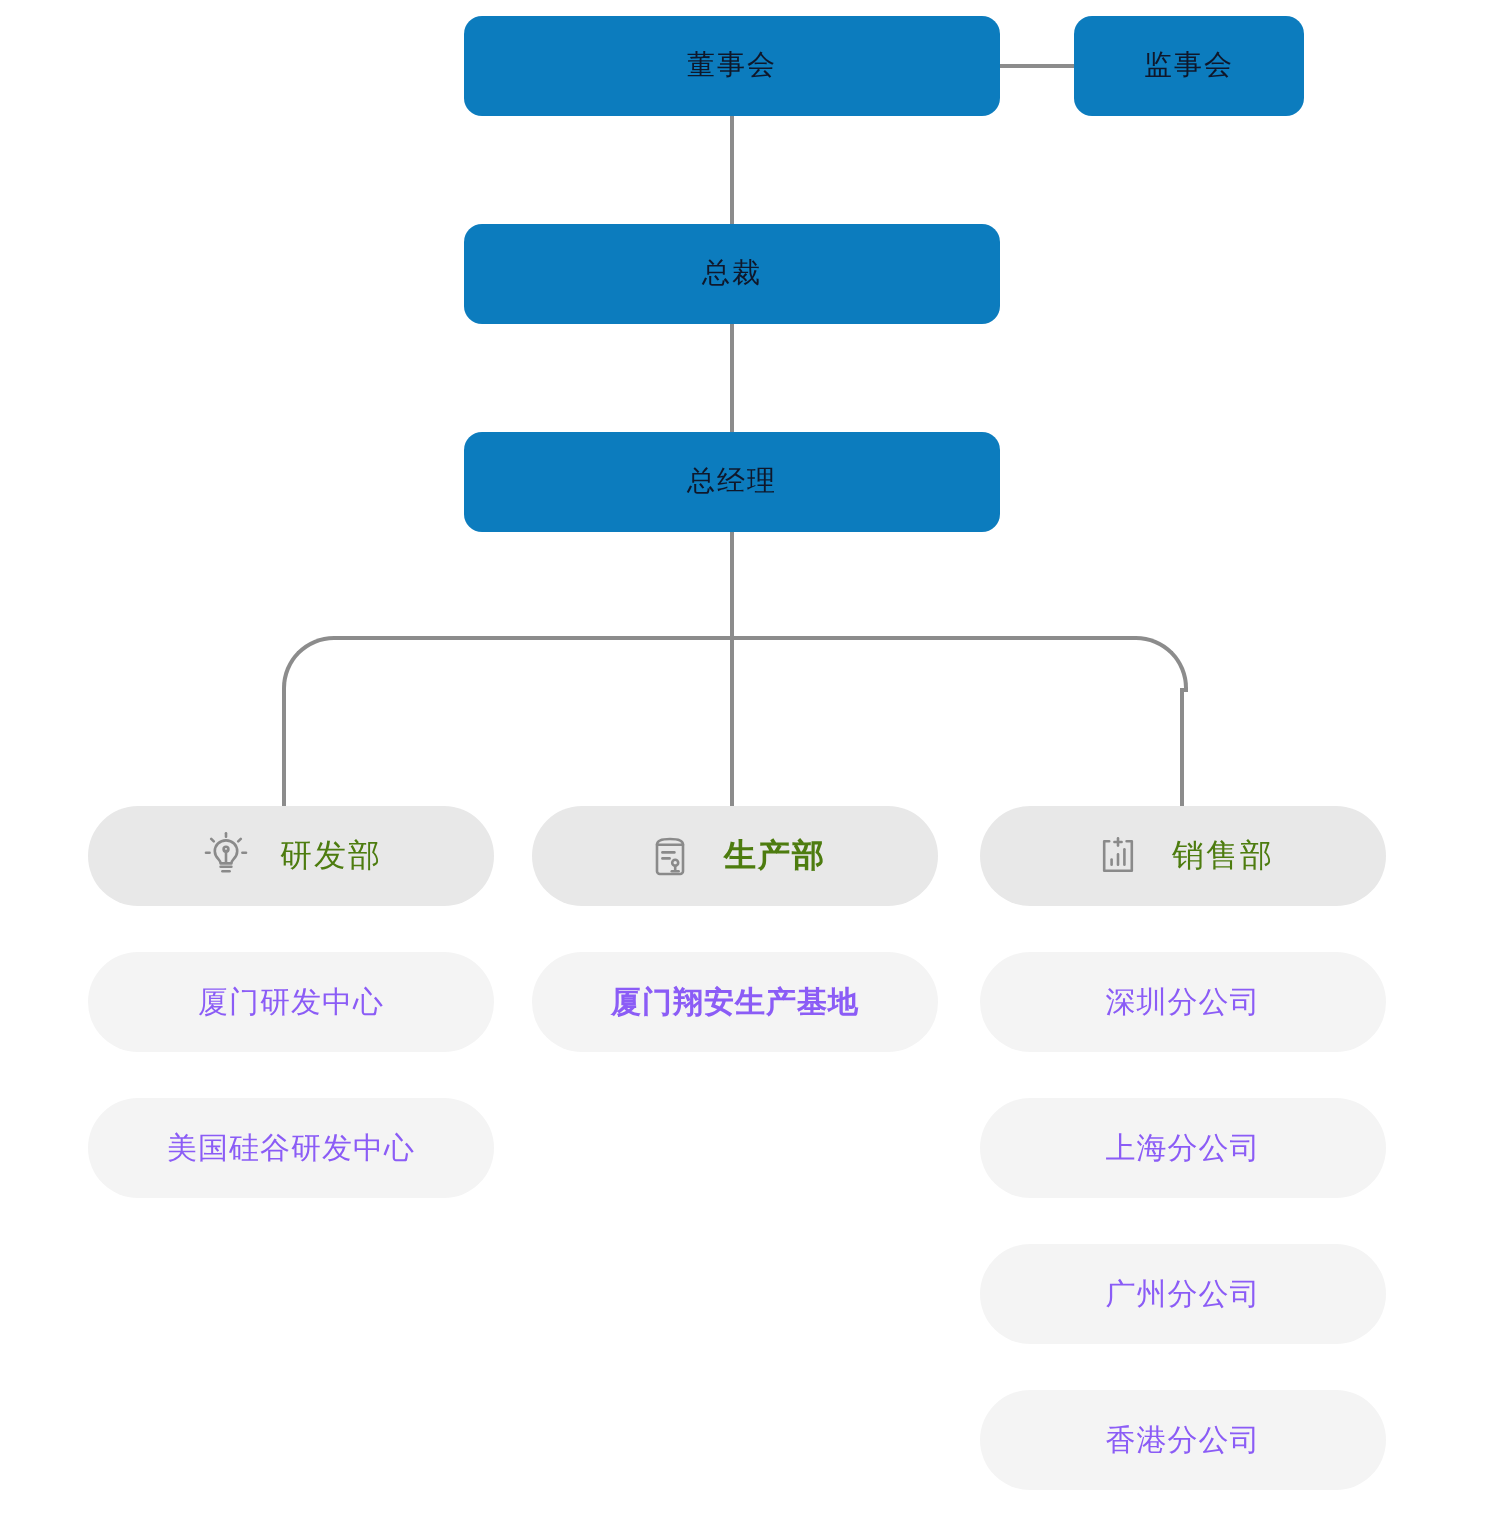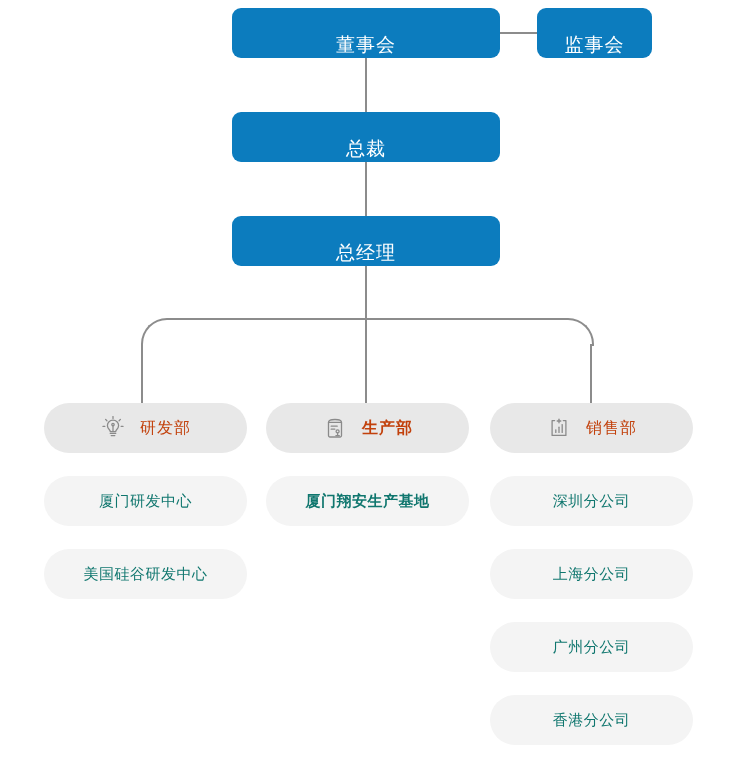--- a/index.html
+++ b/index.html
@@ -18,25 +18,25 @@
     background: #ffffff;
     overflow: hidden;
   }
 
   
   .node-blue {
     position: absolute;
     box-sizing: border-box;
     background: #0c7cbe;
     border-radius: 9px;
-    color: #ffffff;
-    font-size: 19px;
+    color: #0f172a;
+    font-size: 14px;
     letter-spacing: 1px;
     display: flex;
-    align-items: flex-end;
+    align-items: center;
     justify-content: center;
     z-index: 3;
   }
 
   
   .conn-v {
     position: absolute;
     width: 2px;
     background: #8c8c8c;
     z-index: 1;
@@ -87,34 +87,34 @@
     z-index: 2;
   }
   .dept-icon {
     width: 26px;
     height: 26px;
     display: block;
     flex: 0 0 auto;
   }
   .dept-label {
     font-size: 16px;
-    color: #c2410c;
+    color: #4d7c0f;
     letter-spacing: 1px;
   }
   .sub-item {
     box-sizing: border-box;
     height: 50px;
     background: #f4f4f4;
     border-radius: 25px;
     display: flex;
     align-items: center;
     justify-content: center;
     margin-bottom: 23px;
     font-size: 15px;
-    color: #0f766e;
+    color: #8b5cf6;
     letter-spacing: 0.5px;
   }
 </style>
 </head>
 <body>
 
 <div id="chart">
 
   <div class="node-blue" style="left:232px; top:8px; width:268px; height:50px;">
     <span>董事会</span>

